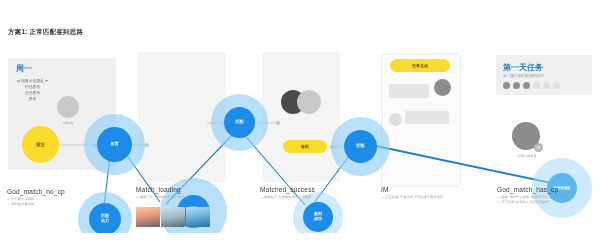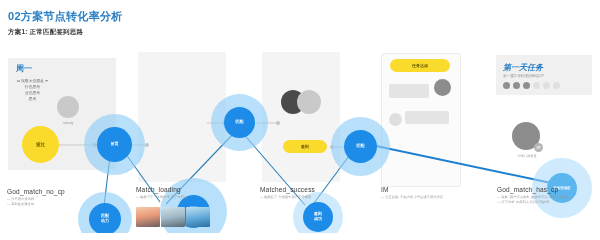--- a/index.html
+++ b/index.html
@@ -83,21 +83,20 @@
   
   .node-label{position:absolute;}
   .node-label .name{font-size:6.5px;color:#3a3a3a;font-weight:normal;letter-spacing:.2px;}
   .node-label .desc{font-size:3.3px;color:#999;line-height:1.65;margin-top:2px;}
 </style>
 </head>
 <body>
 
 <div id="stage">
 
-  <div class="page-title">02方案节点转化率分析</div>
   <div class="page-subtitle">方案1:  正常匹配签到思路</div>
 
   <div class="panel" style="left:8px;top:58px;width:108px;height:112px;"></div>
   <div class="panel light" style="left:138px;top:52px;width:88px;height:130px;"></div>
   <div class="panel light" style="left:262px;top:52px;width:78px;height:130px;"></div>
   <div class="panel white" style="left:381px;top:53px;width:78px;height:132px;"></div>
   <div class="panel" style="left:496px;top:55px;width:96px;height:40px;"></div>
 
   <div class="mock-title" style="left:16px;top:63px;">周一</div>
   <div class="mock-quote" style="left:17px;top:78px;width:74px;">
@@ -114,21 +113,21 @@
   <div class="gray-circle dark" style="left:281px;top:90px;width:24px;height:24px;"></div>
   <div class="gray-circle" style="left:297px;top:90px;width:24px;height:24px;"></div>
   <div class="yellow-pill" style="left:283px;top:140px;width:44px;height:13px;">签到</div>
 
   <div class="yellow-banner" style="left:390px;top:59px;width:60px;height:13px;">任务达成</div>
   <div class="gray-bar" style="left:389px;top:84px;width:40px;height:14px;"></div>
   <div class="gray-circle mid" style="left:434px;top:79px;width:17px;height:17px;"></div>
   <div class="gray-circle" style="left:389px;top:113px;width:13px;height:13px;opacity:.55;"></div>
   <div class="gray-bar" style="left:405px;top:111px;width:44px;height:13px;"></div>
 
-  <div class="mock-title" style="left:503px;top:62px;font-style:italic;">第一天任务</div>
+  <div class="mock-title" style="left:503px;top:62px;">第一天任务</div>
   <div class="mock-sub" style="left:503px;top:74px;width:84px;">第一届工作标准的和谐CP</div>
   <div class="dot-row" style="left:503px;top:82px;">
     <span></span>
     <span></span>
     <span></span>
     <span class="empty"></span>
     <span class="empty"></span>
     <span class="empty"></span>
   </div>
   <div class="gray-circle mid" style="left:512px;top:122px;width:28px;height:28px;"></div>

